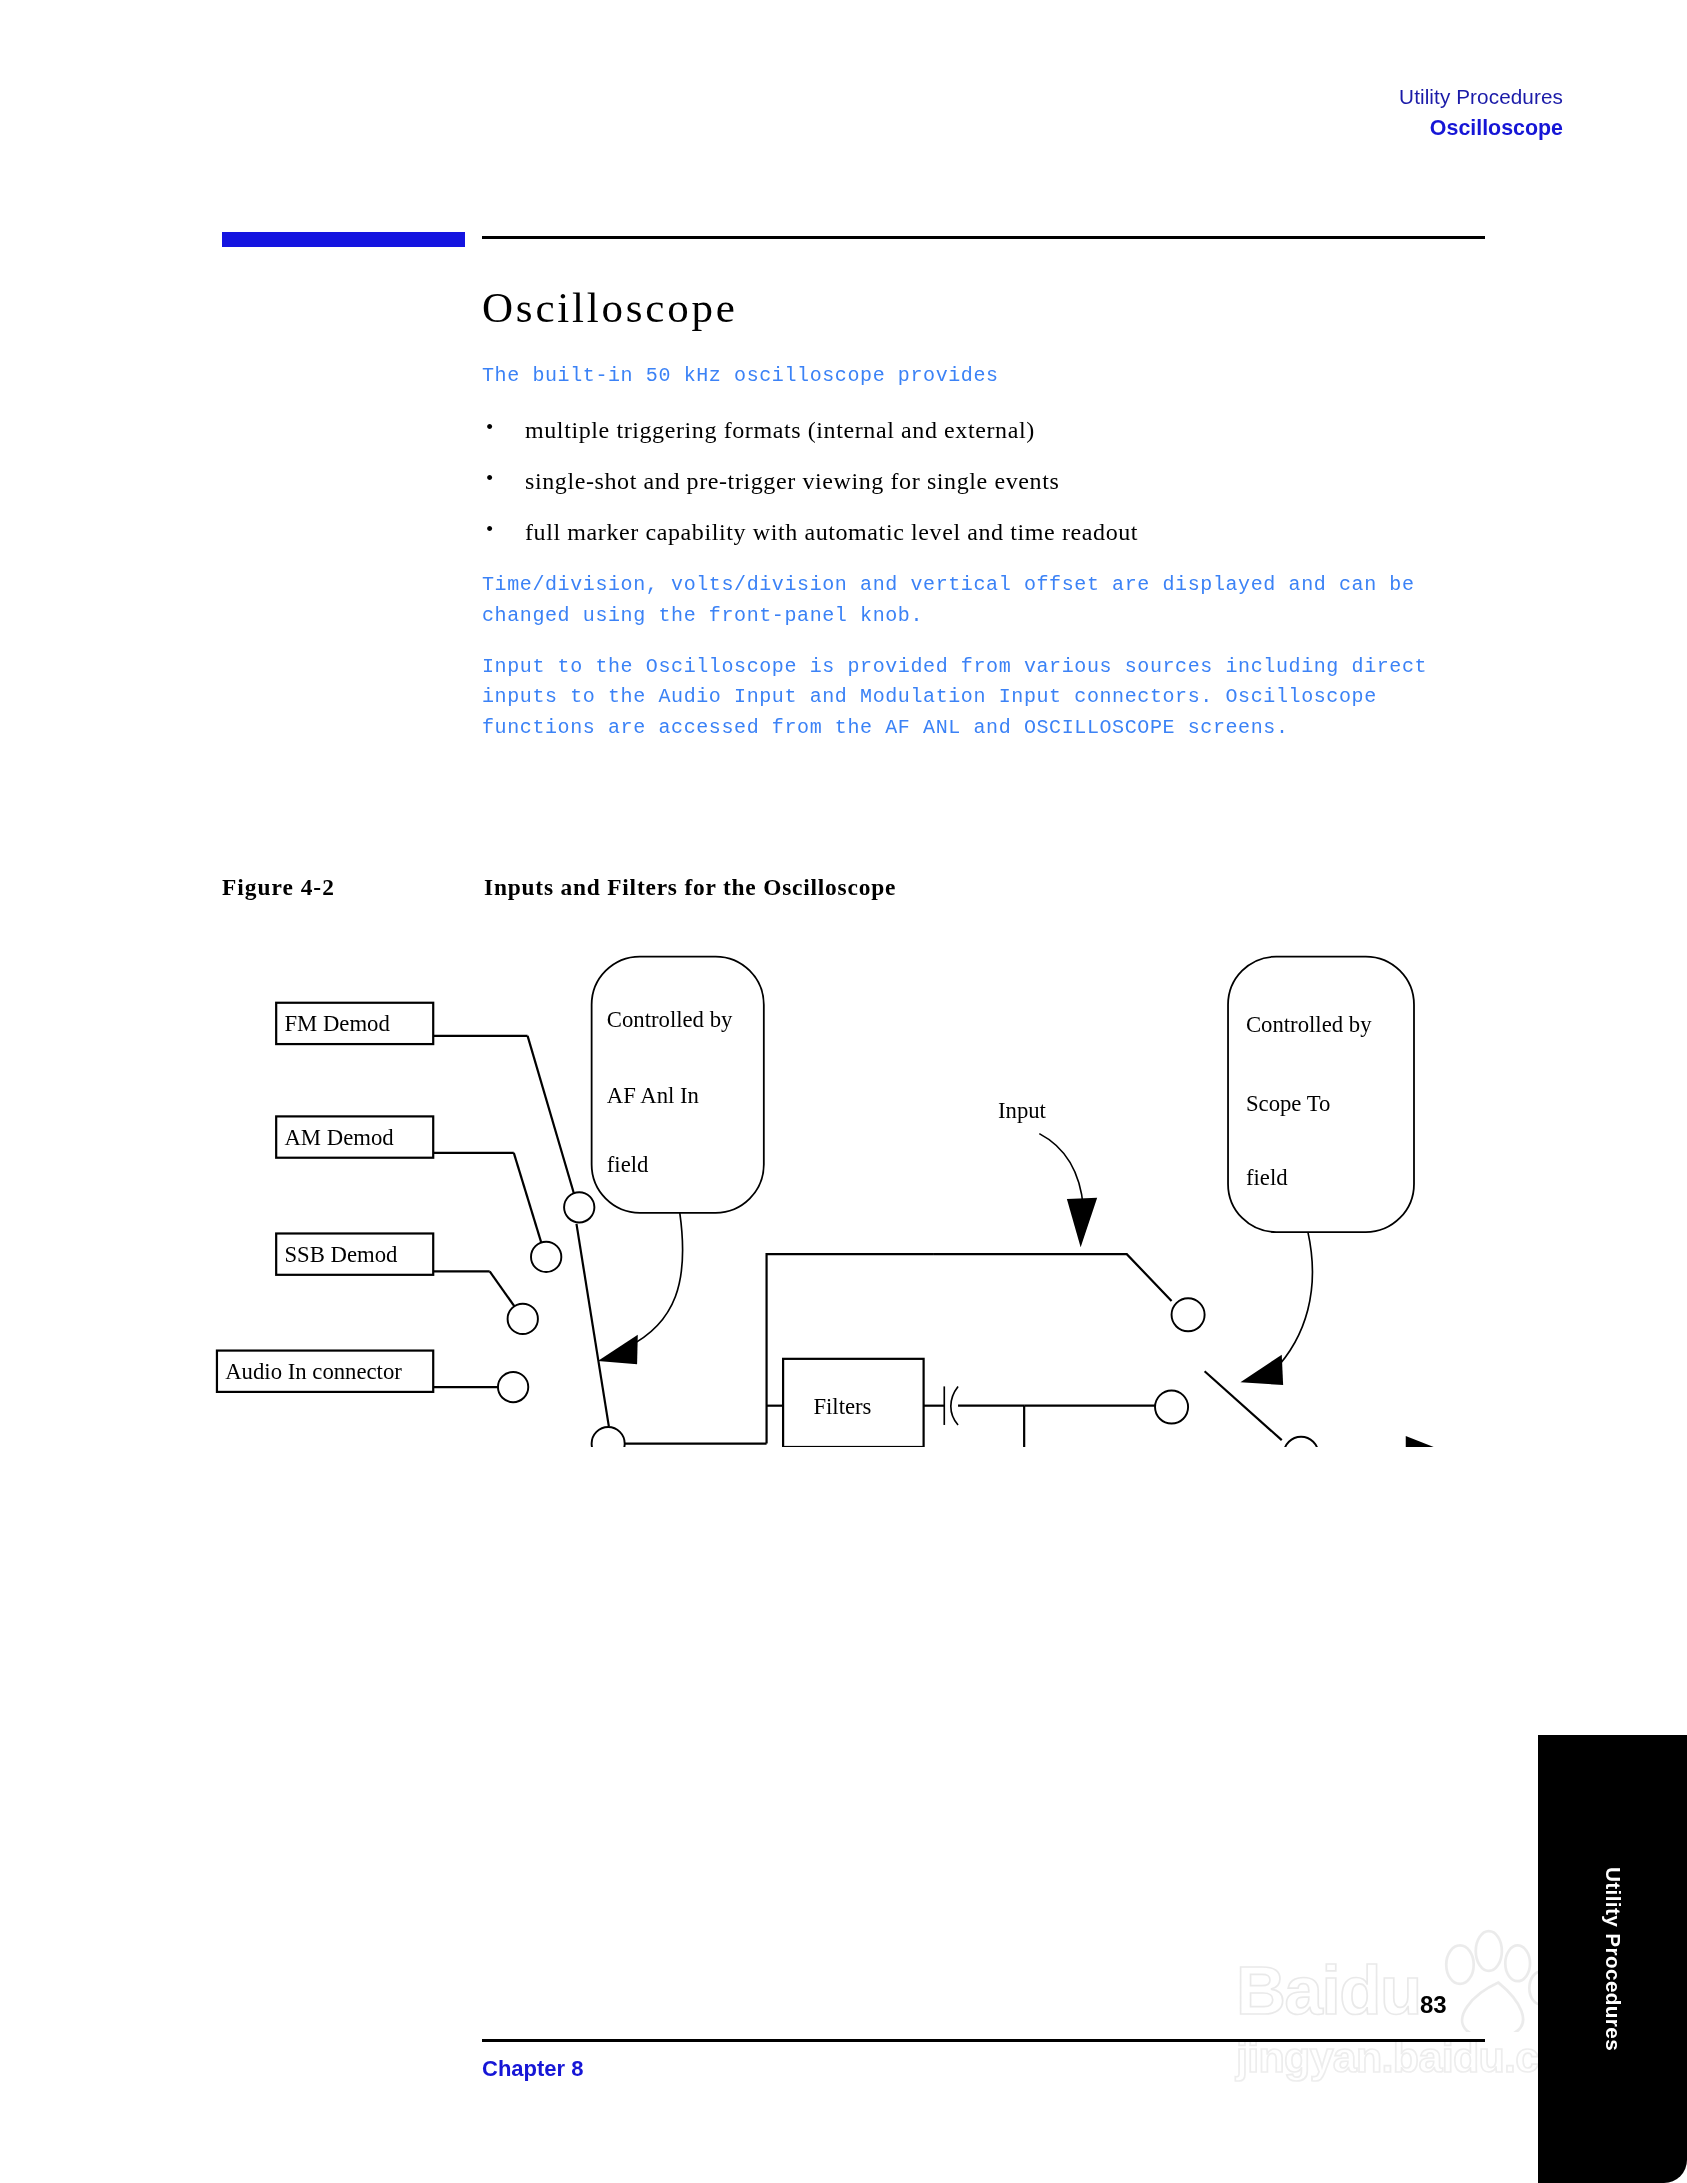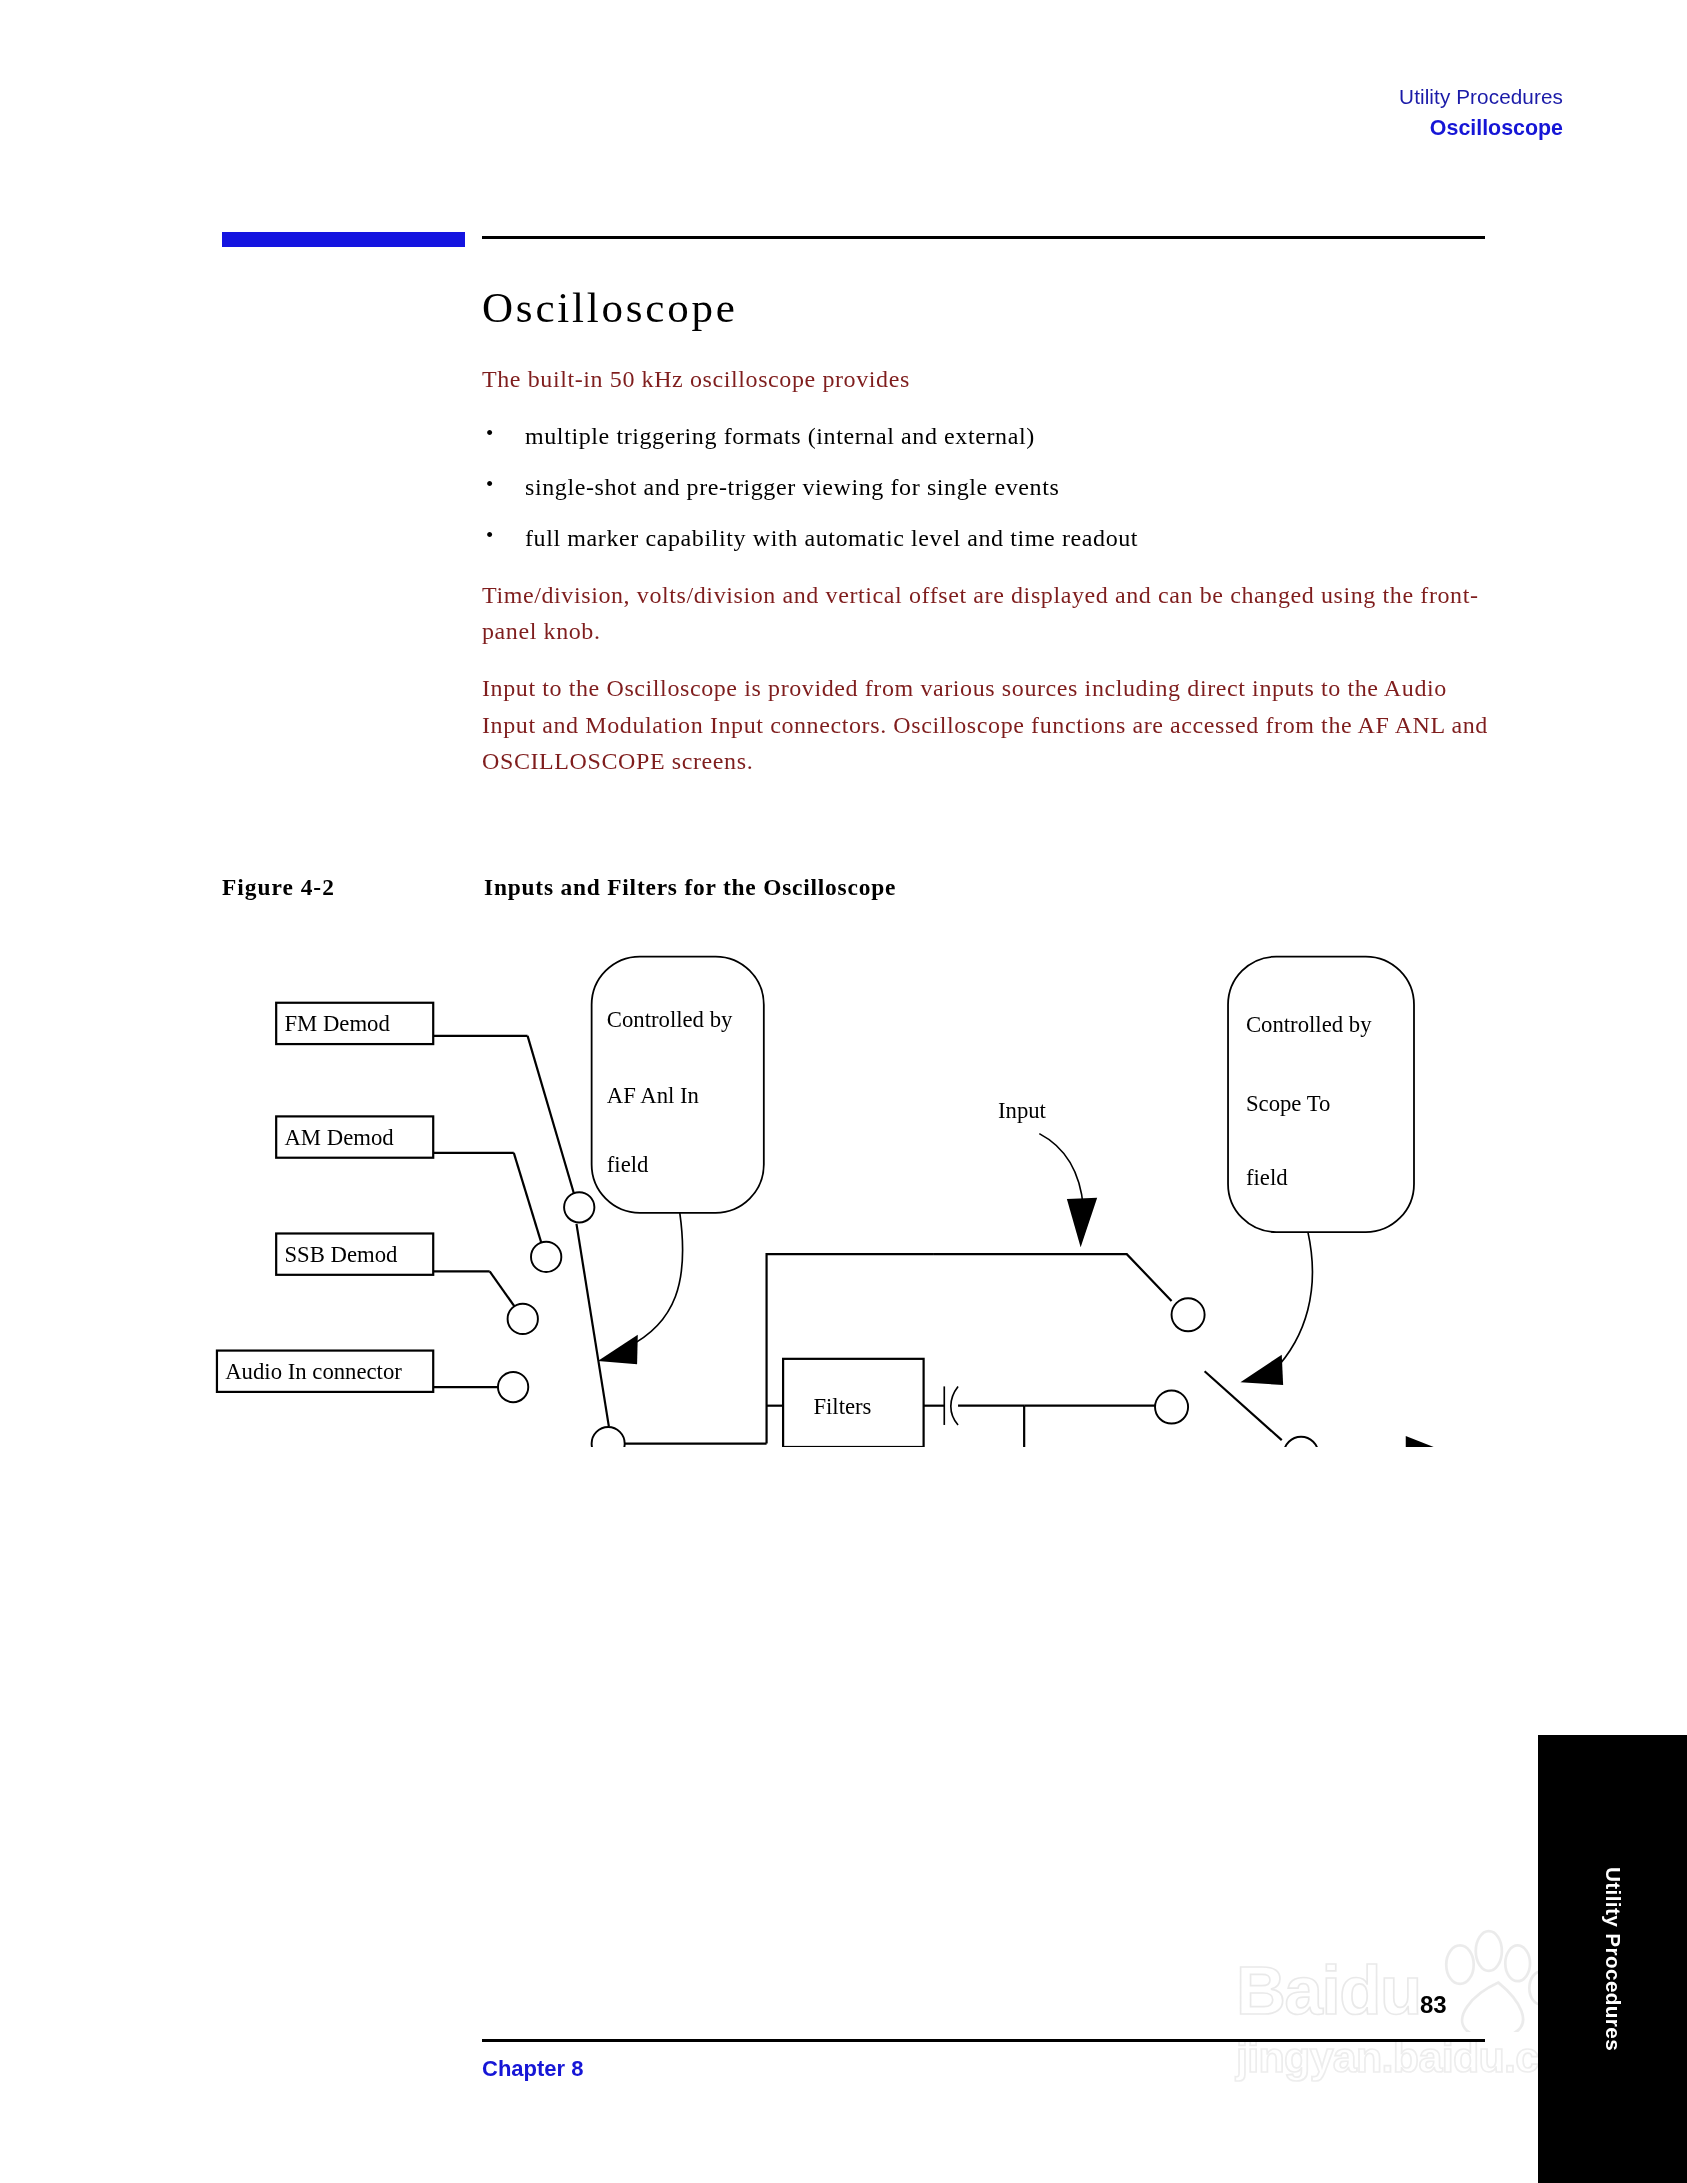--- a/index.html
+++ b/index.html
@@ -1,21 +1,21 @@
 <!DOCTYPE html>
 <html style="font-size:11px"><head>
 <meta charset="utf-8">
 <style>
   html,body{margin:0;padding:0;}
   body{
     width:1687px;height:2183px;background:#ffffff;position:relative;
     font-family:"Liberation Serif",serif;
     -webkit-font-smoothing:antialiased;
   }
-  .page{position:absolute;inset:0;overflow:hidden;}
+  .page{position:absolute;inset:0;overflow:hidden;border-radius:23px;}
 
   
   #running-header{position:absolute;right:124px;top:83px;text-align:right;line-height:1.35;}
   #running-header .hdr-chapter{
     font-family:"Liberation Sans",sans-serif;font-size:20.7px;color:#1a1aa8;font-weight:400;
     letter-spacing:0.1px;display:block;
   }
   #running-header .hdr-section{
     font-family:"Liberation Sans",sans-serif;font-size:21.4px;color:#1616d6;font-weight:700;
     display:block;margin-top:3.4px;
@@ -24,21 +24,21 @@
   
   #blue-bar{position:absolute;left:222px;top:232px;width:243px;height:15px;background:#1414e0;}
   #head-rule{position:absolute;left:482px;top:236px;width:1003px;height:3.4px;background:#000;}
 
   
   #content{position:absolute;left:482px;top:262px;width:1006px;}
   #page-title{
     font-size:43px;font-weight:400;letter-spacing:2.8px;color:#000;margin:20.7px 0 29px 0;
     font-family:"Liberation Serif",serif;
   }
-  .para{font-size:24px;line-height:1.52;color:#7f1d1d;margin:0 0 20.7px 0;letter-spacing:0.6px;}
+  .para{font-size:20px;line-height:1.52;color:#3b82f6;margin:0 0 20.7px 0;letter-spacing:0.6px;font-family:Liberation Mono, monospace;}
   .bullets{margin:0 0 20.7px 0;padding:0;list-style:none;}
   .bullets li{
     position:relative;font-size:24px;line-height:1.5;letter-spacing:0.6px;
     padding-left:43px;margin-bottom:15px;
   }
   .bullets li .dot{position:absolute;left:4.1px;top:0;font-size:20.7px;}
 
   
   #figure-caption{position:absolute;left:222px;top:874px;width:1268px;}
   #figure-caption .fig-num{

